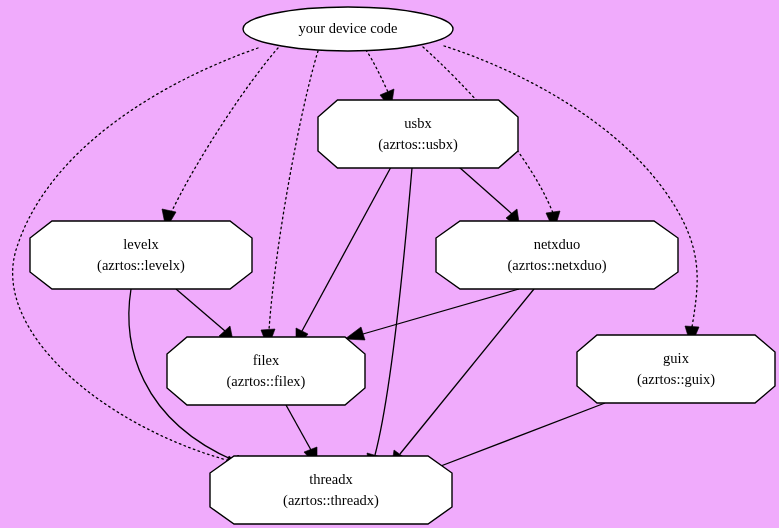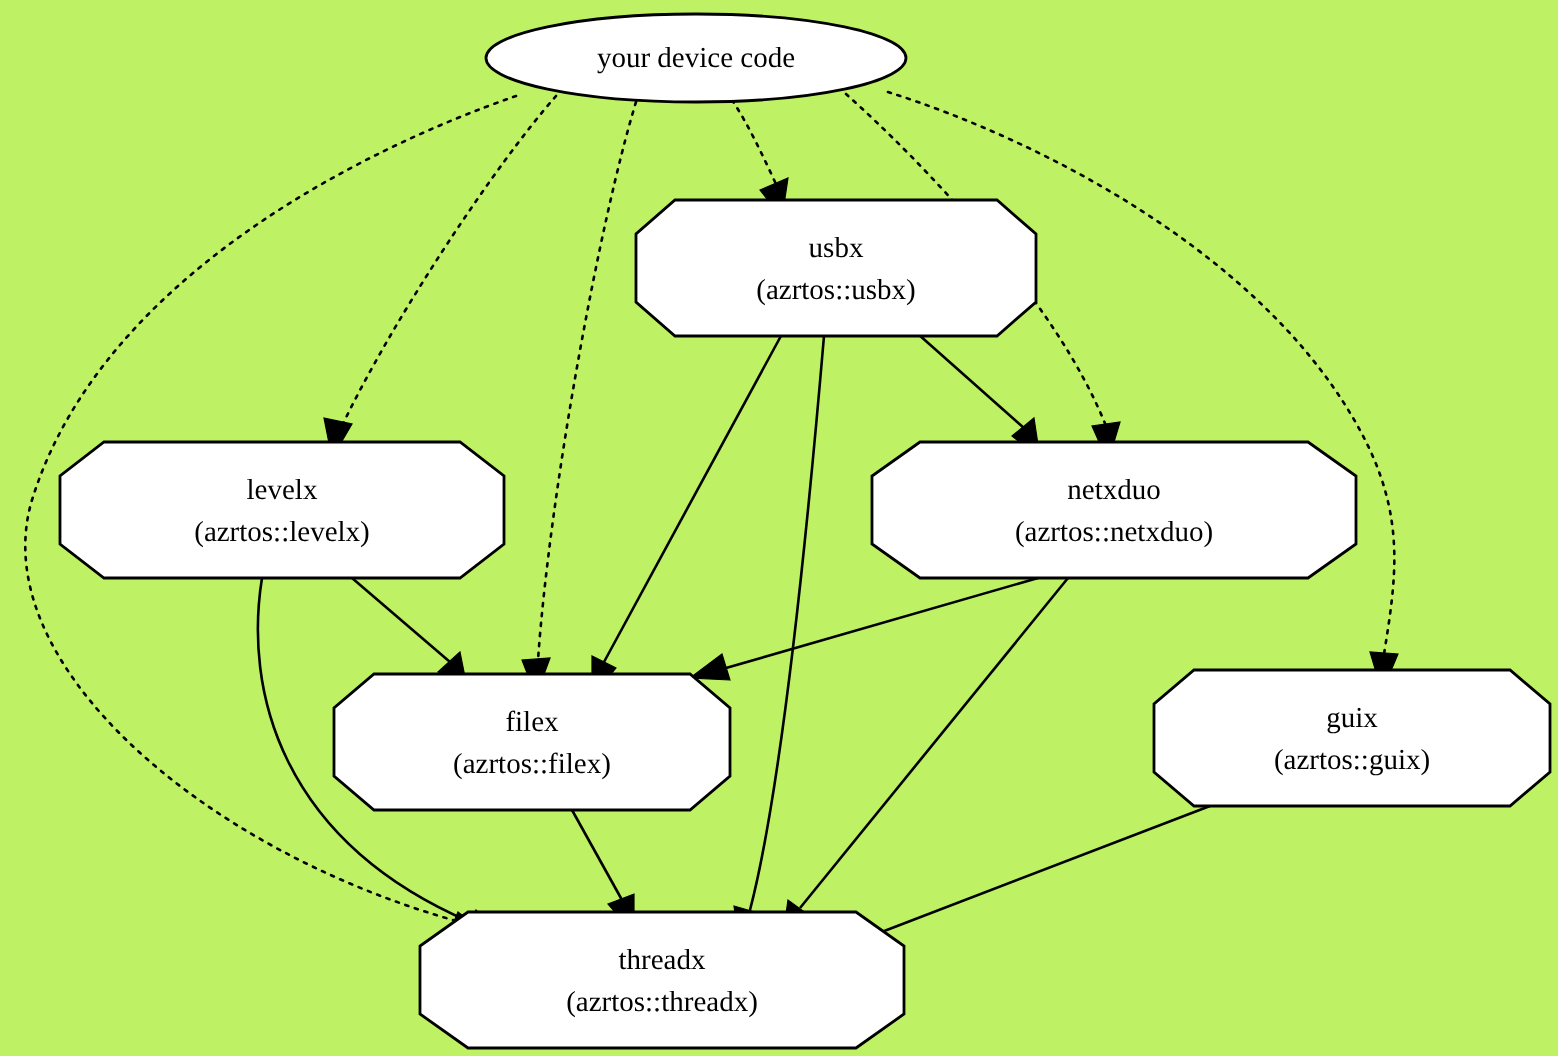--- a/index.html
+++ b/index.html
@@ -4,21 +4,21 @@
 <style>
   html, body {
     margin: 0;
     padding: 0;
     background: #ffffff;
   }
   #canvas {
     position: relative;
     width: 779px;
     height: 528px;
-    background: #bef264;
+    background: #f0abfc;
     overflow: hidden;
     font-family: "Liberation Serif", "DejaVu Serif", serif;
   }
   svg#graph {
     position: absolute;
     left: 0;
     top: 0;
     width: 779px;
     height: 528px;
   }

